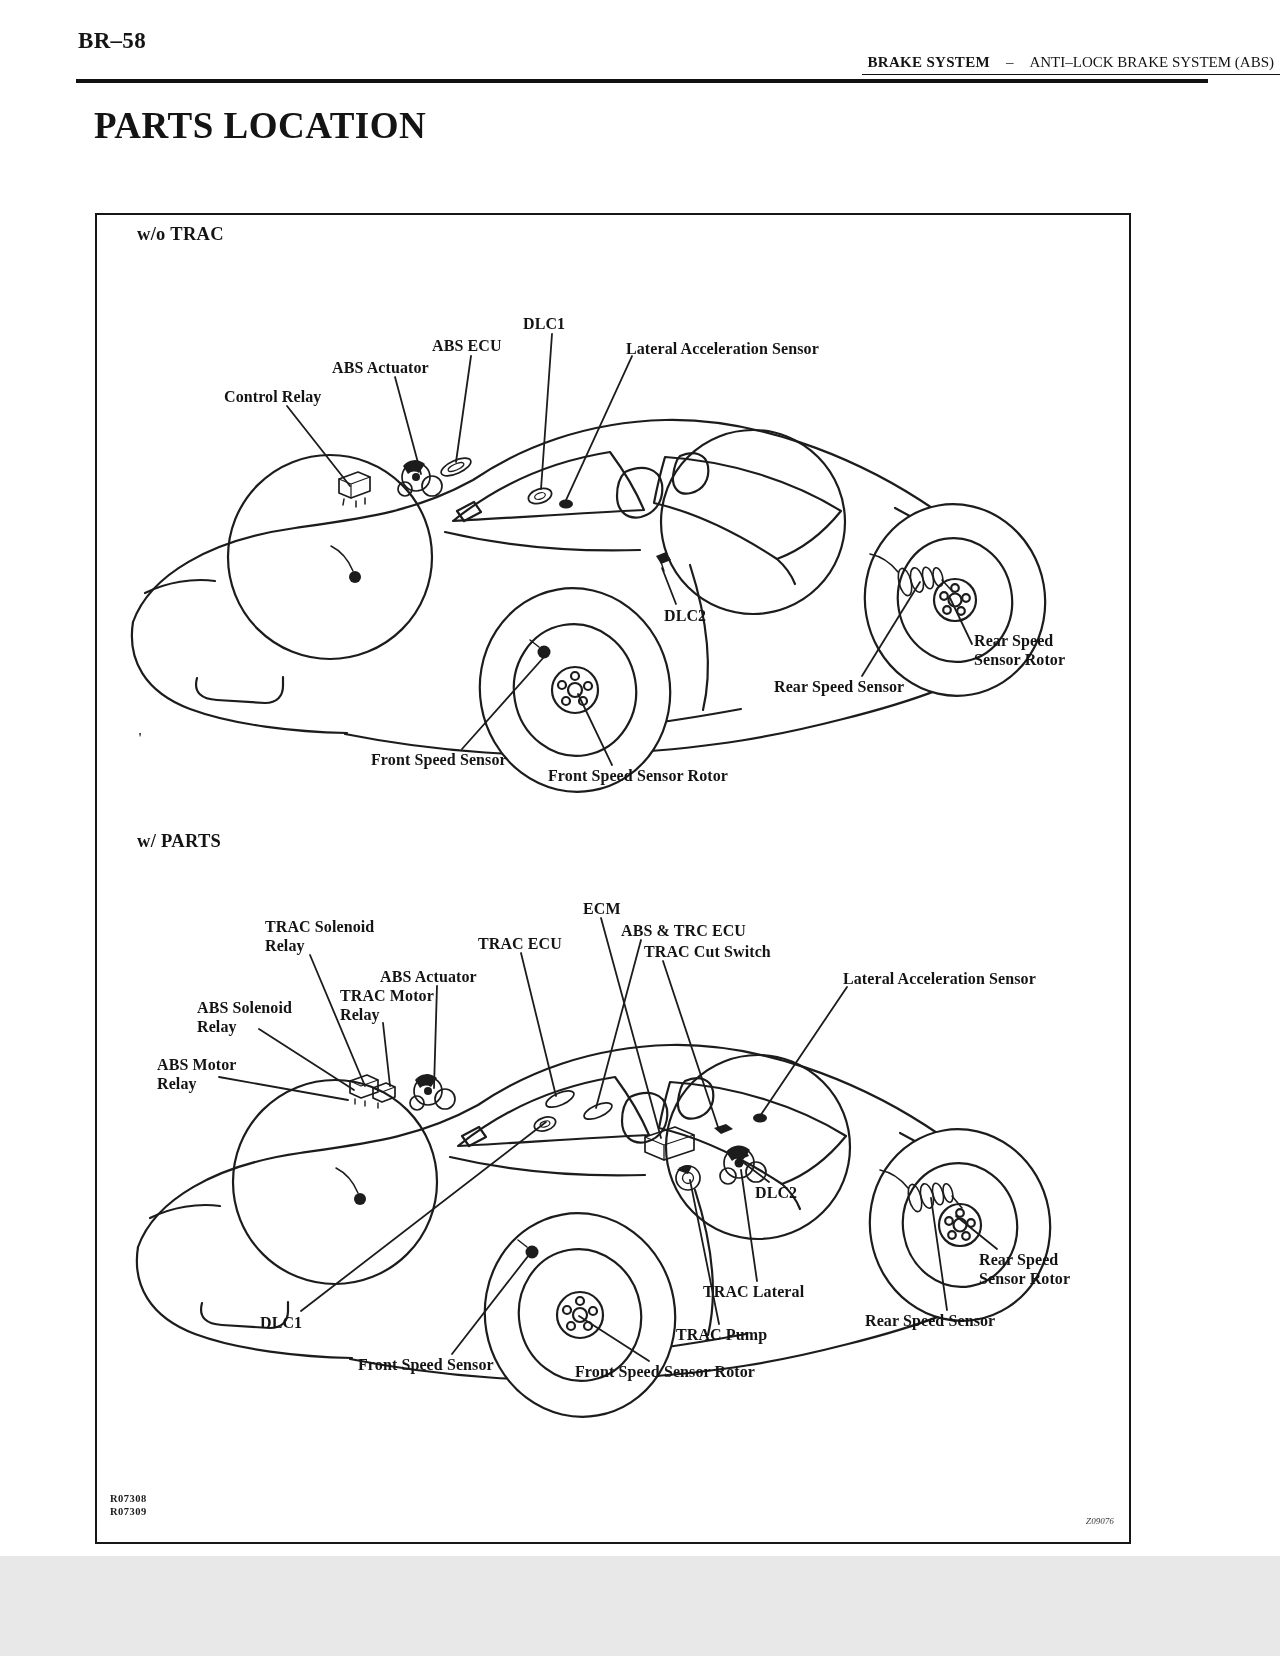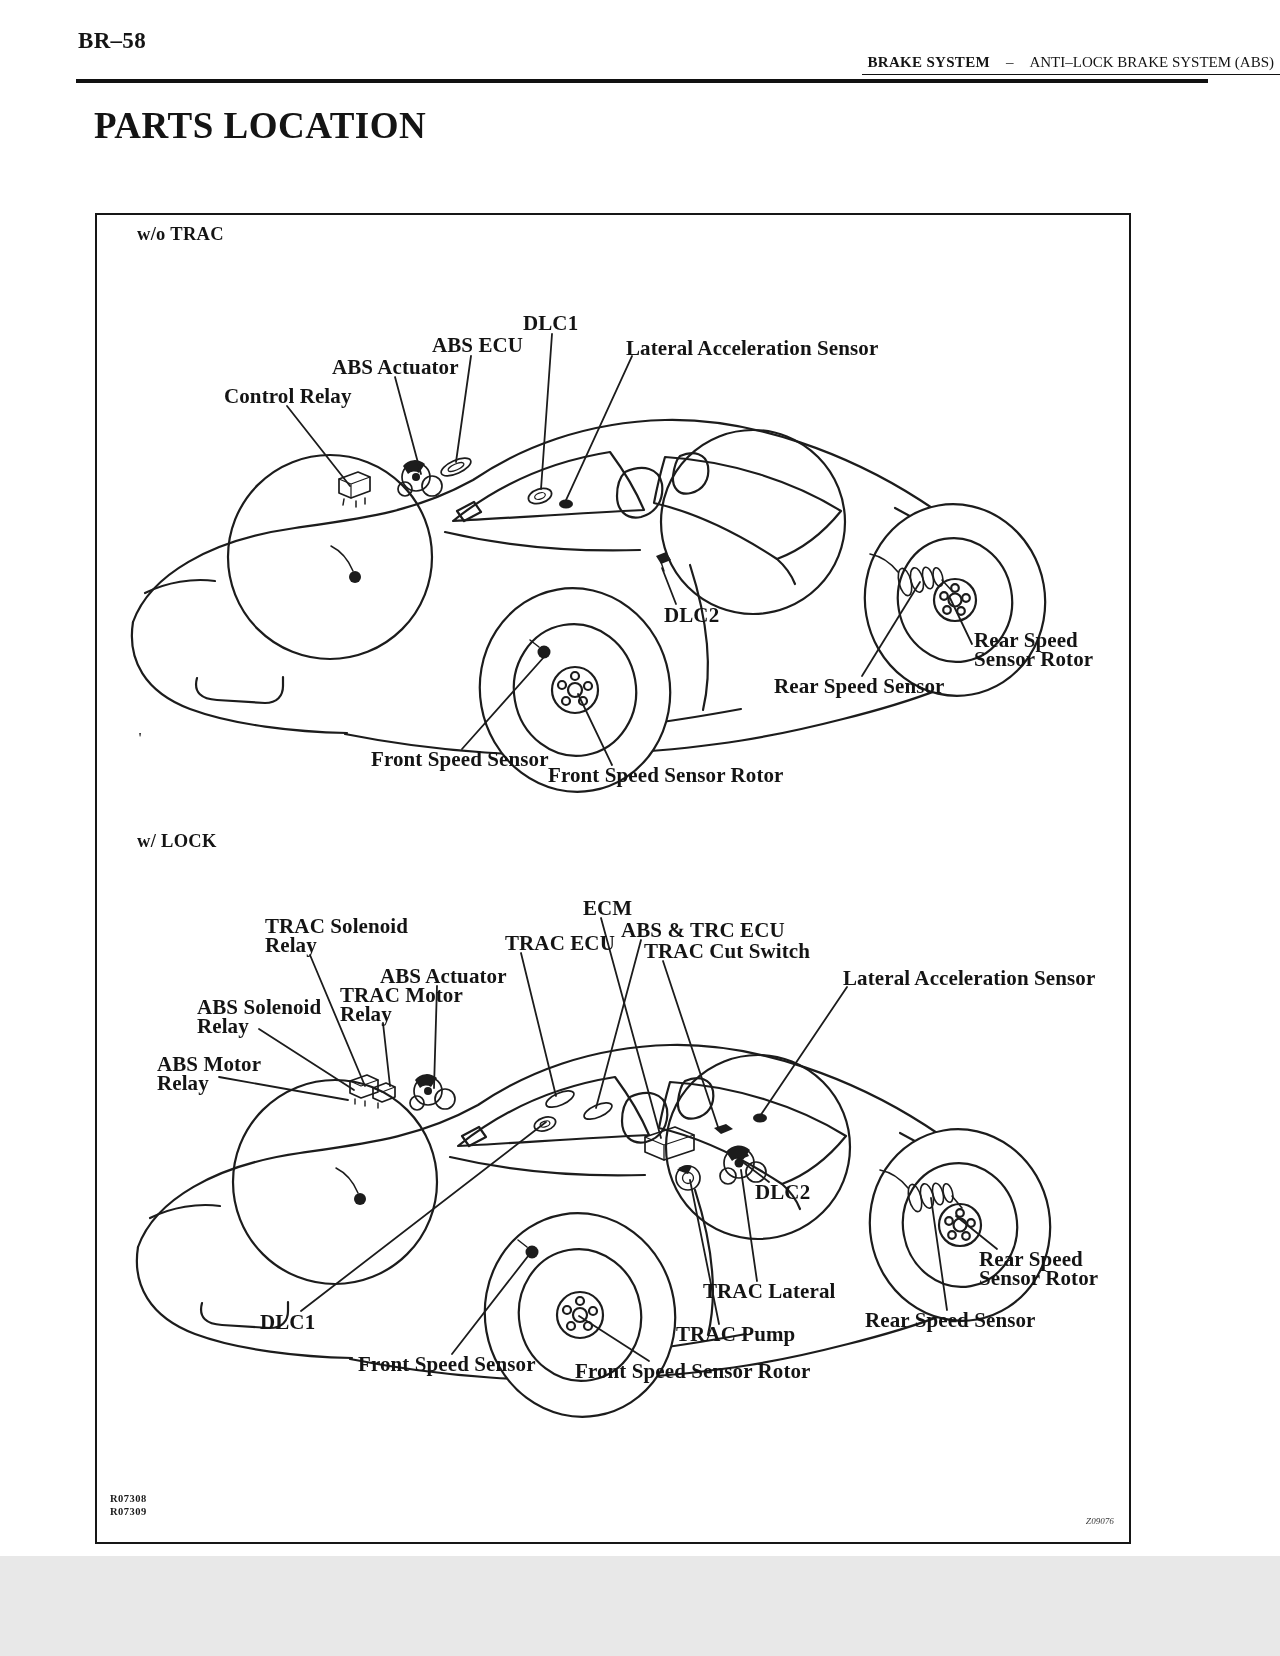--- a/index.html
+++ b/index.html
@@ -7,21 +7,21 @@
         font-family:Liberation Serif, serif;color:#141414;}
   .page-number{position:absolute;left:78px;top:28px;font-size:23px;font-weight:700;letter-spacing:.3px;}
   .header-center{position:absolute;left:0;top:54px;width:1280px;text-align:right;font-size:15px;}
   .hdr-text{display:inline-block;border-bottom:1.5px solid #111;padding:0 6px 3px 6px;}
   .hdr-bold{font-weight:700;letter-spacing:.3px;}
   .hdr-sep{margin:0 16px;}
   .header-rule{position:absolute;left:76px;top:79px;width:1132px;height:4px;background:#111;}
   .title{position:absolute;left:78px;top:88px;margin:16px;font-size:37px;font-weight:700;letter-spacing:.5px;}
   .figure-box{position:absolute;left:95px;top:213px;width:1032px;height:1327px;border:2.5px solid #161616;}
   .fig-svg{position:absolute;left:0;top:0;width:1280px;height:1656px;pointer-events:none;}
-  .lbl{position:absolute;font-size:21px;line-height:19px;font-weight:700;white-space:pre-line;letter-spacing:.1px;}
+  .lbl{position:absolute;font-size:16px;line-height:19px;font-weight:700;white-space:pre-line;letter-spacing:.1px;}
   .heading{position:absolute;font-size:18.5px;font-weight:700;letter-spacing:.3px;}
   .codes{position:absolute;left:110px;top:1492px;font-size:10.5px;line-height:13px;font-weight:700;
          letter-spacing:.5px;white-space:pre-line;color:#1a1a1a;}
   .stamp{position:absolute;left:1086px;top:1516px;font-size:9px;color:#3a3a3a;transform:skewX(-8deg);}
   .stray{position:absolute;left:138px;top:730px;font-size:15px;font-weight:700;color:#333;}
 </style>
 </head>
 <body>
 
 <div class="page">
@@ -218,24 +218,24 @@
   <div class="lbl" style="left:224px;top:387px">Control Relay</div>
   <div class="lbl" style="left:626px;top:339px">Lateral Acceleration Sensor</div>
   <div class="lbl" style="left:664px;top:606px">DLC2</div>
   <div class="lbl" style="left:974px;top:631px">Rear Speed
 Sensor Rotor</div>
   <div class="lbl" style="left:774px;top:677px">Rear Speed Sensor</div>
   <div class="lbl" style="left:371px;top:750px">Front Speed Sensor</div>
   <div class="lbl" style="left:548px;top:766px">Front Speed Sensor Rotor</div>
   <div class="stray">'</div>
 
-  <div class="heading" style="left:137px;top:831px">w/ LOCK</div>
+  <div class="heading" style="left:137px;top:831px">w/ PARTS</div>
   <div class="lbl" style="left:265px;top:917px">TRAC Solenoid
 Relay</div>
-  <div class="lbl" style="left:505px;top:934px">TRAC ECU</div>
+  <div class="lbl" style="left:478px;top:934px">TRAC ECU</div>
   <div class="lbl" style="left:583px;top:899px">ECM</div>
   <div class="lbl" style="left:621px;top:921px">ABS &amp; TRC ECU</div>
   <div class="lbl" style="left:644px;top:942px">TRAC Cut Switch</div>
   <div class="lbl" style="left:380px;top:967px">ABS Actuator</div>
   <div class="lbl" style="left:340px;top:986px">TRAC Motor
 Relay</div>
   <div class="lbl" style="left:197px;top:998px">ABS Solenoid
 Relay</div>
   <div class="lbl" style="left:157px;top:1055px">ABS Motor
 Relay</div>

